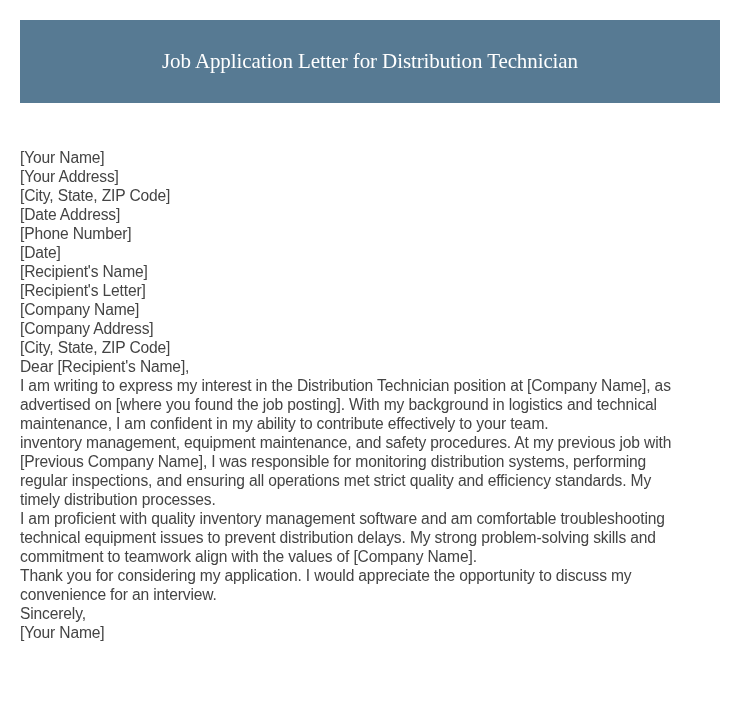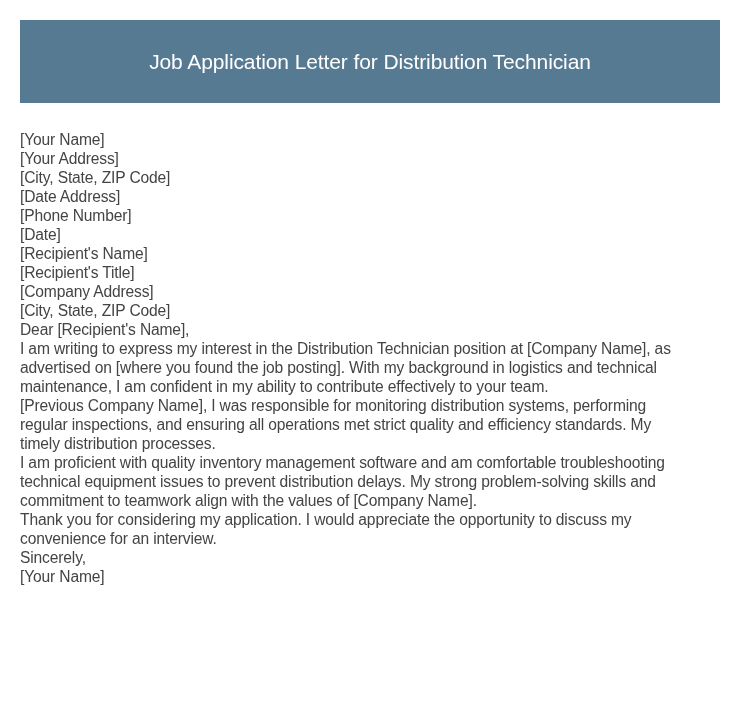--- a/index.html
+++ b/index.html
@@ -22,26 +22,26 @@
       height: 83px;
       background: #577a93;
       display: flex;
       align-items: center;
       justify-content: center;
     }
     .header-title {
       color: #ffffff;
       font-size: 21px;
       letter-spacing: -0.1px;
-      font-family: Liberation Sans, sans-serif;
+      font-family: Liberation Serif, serif;
     }
     .letter {
       position: absolute;
       left: 20px;
-      top: 130px;
+      top: 148px;
       width: 710px;
       color: #444444;
       font-size: 15.6px;
       line-height: 19px;
       letter-spacing: -0.15px;
     }
     .line {
       display: block;
       white-space: nowrap;
       height: 19px;
@@ -61,33 +61,35 @@
   <div>
     <span class="line">[Your Name]</span>
     <span class="line">[Your Address]</span>
     <span class="line">[City, State, ZIP Code]</span>
     <span class="line">[Date Address]</span>
     <span class="line">[Phone Number]</span>
     <span class="line">[Date]</span>
   </div>
   <div>
     <span class="line">[Recipient's Name]</span>
-    <span class="line">[Recipient's Title]</span>
+    <span class="line">[Recipient's Letter]</span>
+    <span class="line">[Company Name]</span>
     <span class="line">[Company Address]</span>
     <span class="line">[City, State, ZIP Code]</span>
   </div>
   <span class="line">Dear [Recipient's Name],</span>
 
   <div class="para">
     <span class="line">I am writing to express my interest in the Distribution Technician position at [Company Name], as</span>
     <span class="line">advertised on [where you found the job posting]. With my background in logistics and technical</span>
     <span class="line">maintenance, I am confident in my ability to contribute effectively to your team.</span>
   </div>
 
   <div class="para">
+    <span class="line">inventory management, equipment maintenance, and safety procedures. At my previous job with</span>
     <span class="line">[Previous Company Name], I was responsible for monitoring distribution systems, performing</span>
     <span class="line">regular inspections, and ensuring all operations met strict quality and efficiency standards. My</span>
     <span class="line">timely distribution processes.</span>
   </div>
 
   <div class="para">
     <span class="line">I am proficient with quality inventory management software and am comfortable troubleshooting</span>
     <span class="line">technical equipment issues to prevent distribution delays. My strong problem-solving skills and</span>
     <span class="line">commitment to teamwork align with the values of [Company Name].</span>
   </div>

